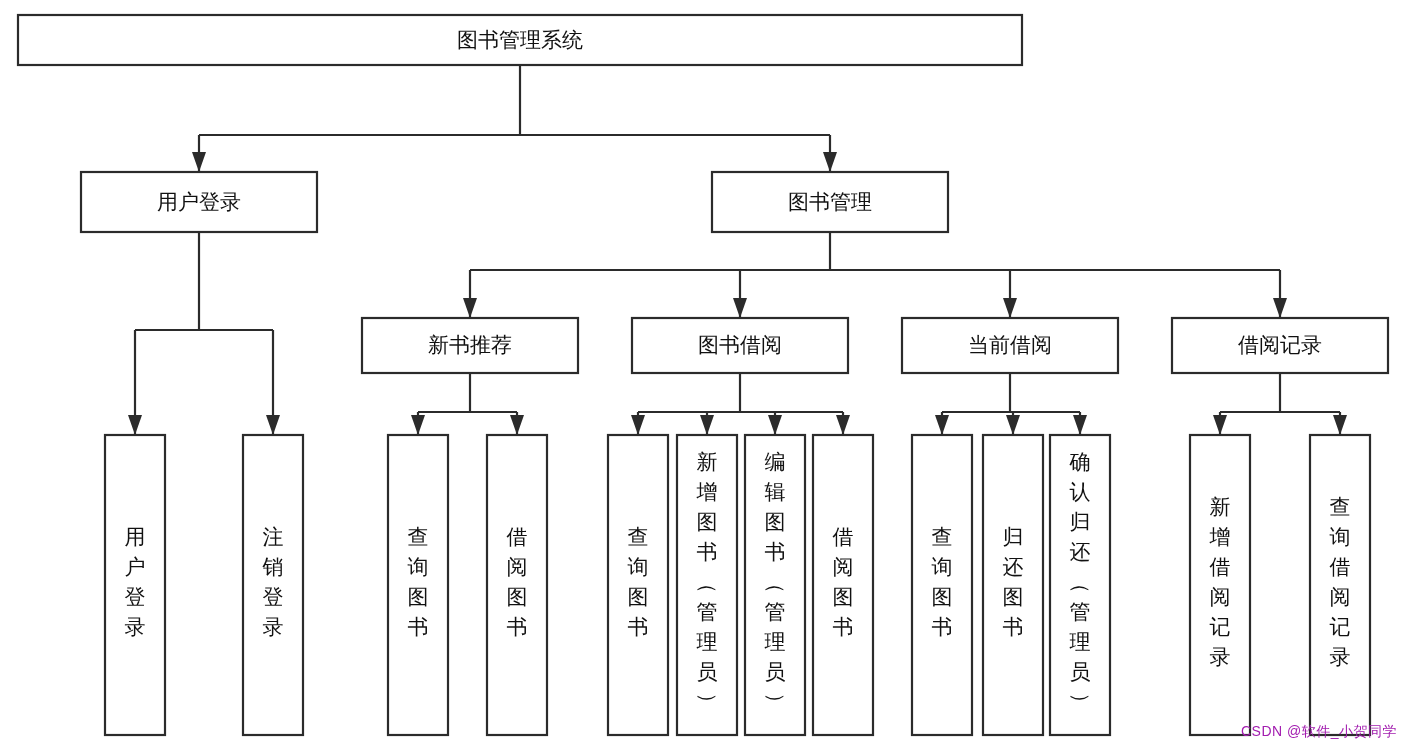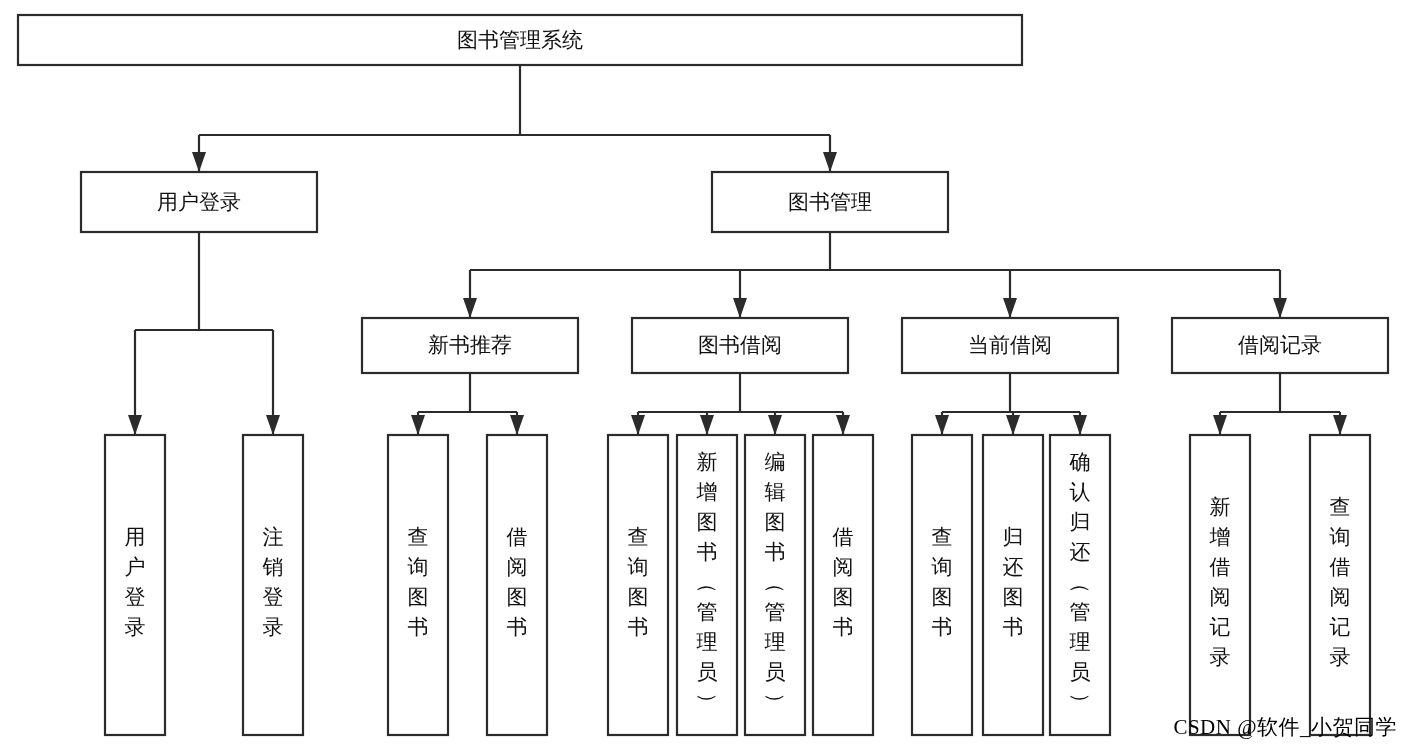--- a/index.html
+++ b/index.html
@@ -51,23 +51,23 @@
   .node-label-vertical {
     fill: #111111;
     font-family: "Liberation Sans", "DejaVu Sans", sans-serif;
     font-size: 21px;
     text-anchor: middle;
   }
   .watermark {
     position: absolute;
     right: 8px;
     bottom: 6px;
-    font-family: Liberation Serif, serif;
-    font-size: 21px;
-    color: #000000;
+    font-family: Liberation Sans, sans-serif;
+    font-size: 14px;
+    color: #a21caf;
     letter-spacing: 0.5px;
     white-space: nowrap;
     user-select: none;
   }
 </style>
 </head>
 <body>
 
 <div id="diagram-root">
   <svg id="flow" viewBox="0 0 1405 747">

